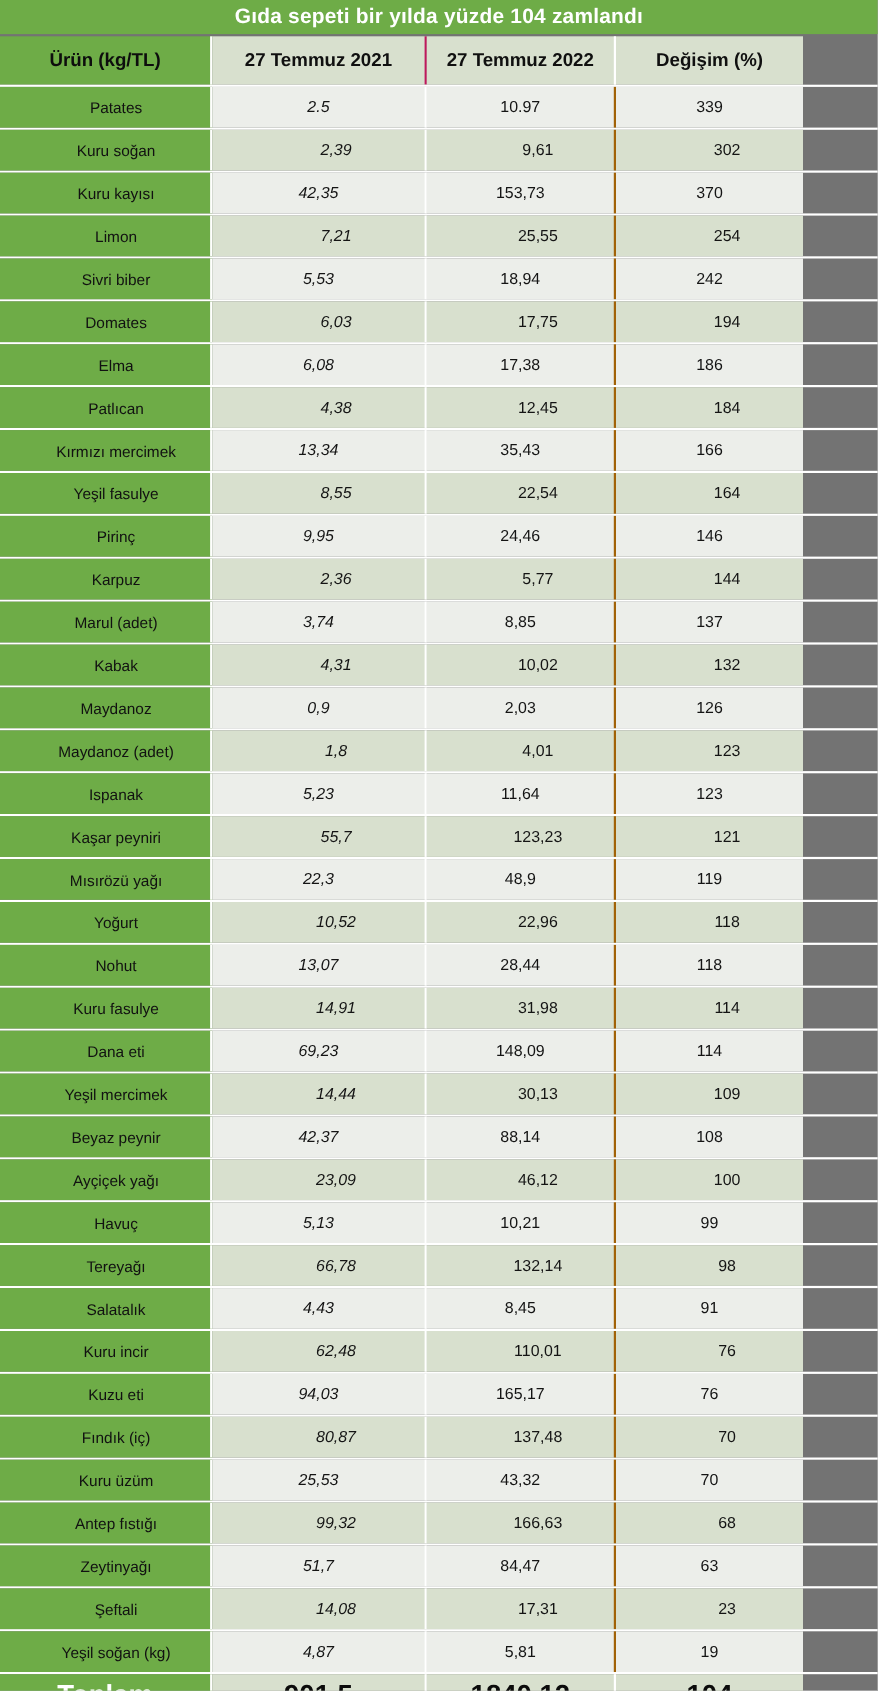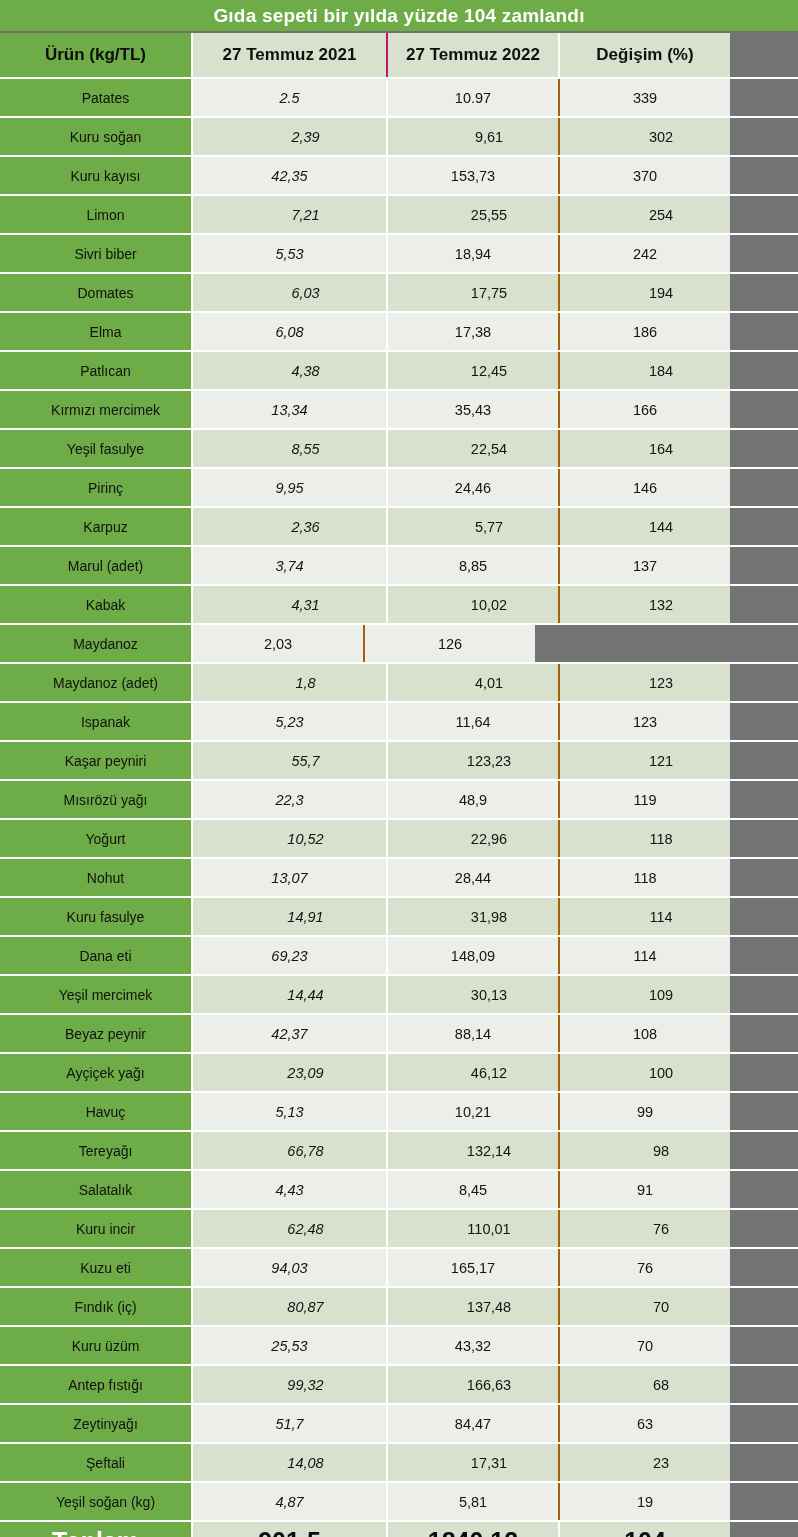--- a/index.html
+++ b/index.html
@@ -225,20 +225,21 @@
         <div class="cell c-chg">137</div>
       </div>
       <div class="row data-row stripe-dark">
         <div class="cell c-name">Kabak</div>
         <div class="cell c-2021">4,31</div>
         <div class="cell c-2022">10,02</div>
         <div class="cell c-chg">132</div>
       </div>
       <div class="row data-row stripe-light">
         <div class="cell c-name">Maydanoz</div>
+        <div class="cell c-2021">0,9</div>
         <div class="cell c-2022">2,03</div>
         <div class="cell c-chg">126</div>
       </div>
       <div class="row data-row stripe-dark">
         <div class="cell c-name">Maydanoz (adet)</div>
         <div class="cell c-2021">1,8</div>
         <div class="cell c-2022">4,01</div>
         <div class="cell c-chg">123</div>
       </div>
       <div class="row data-row stripe-light">

